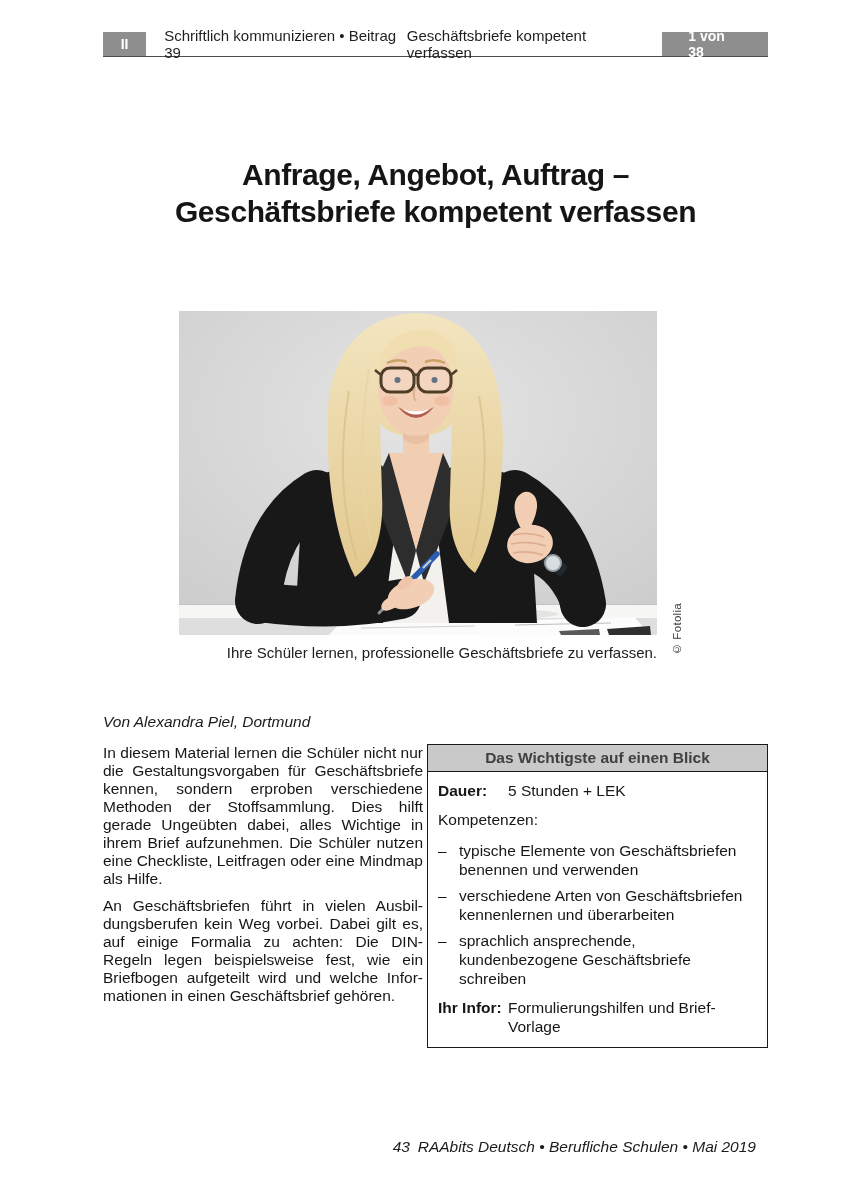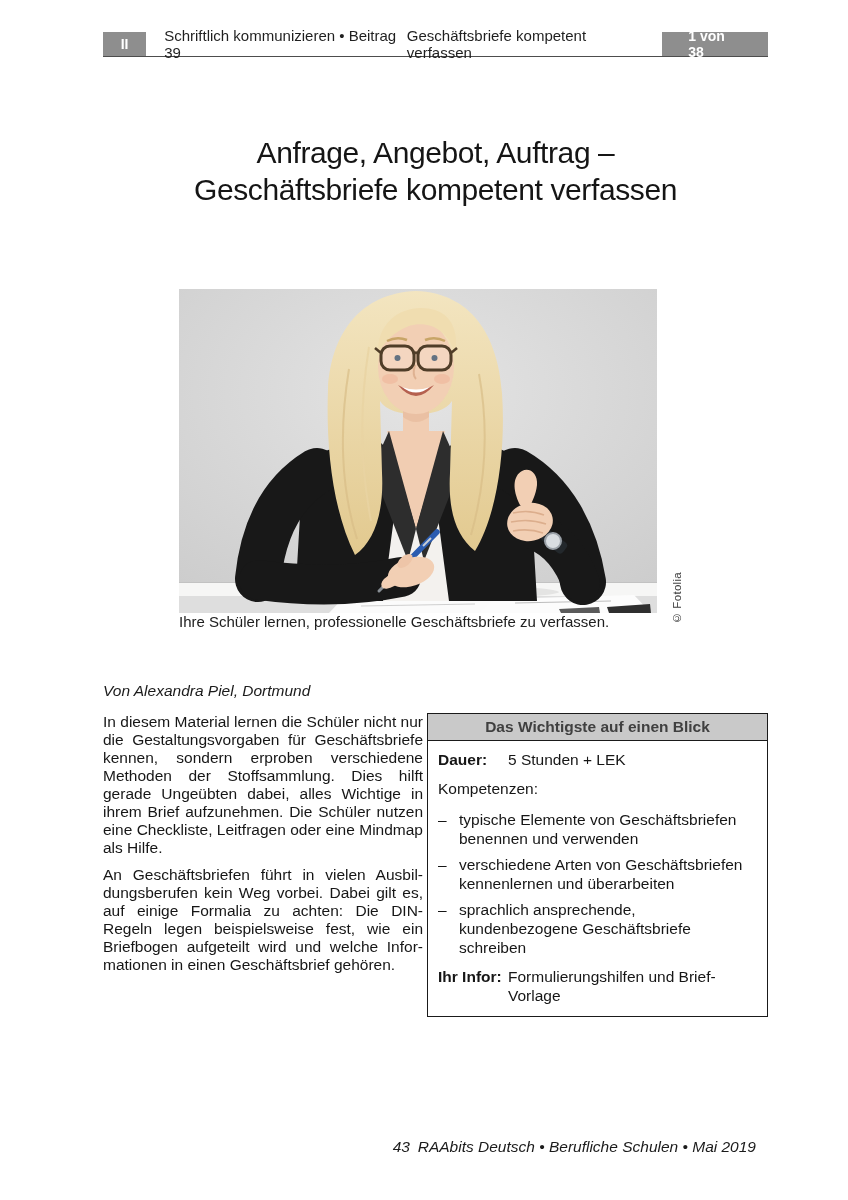--- a/index.html
+++ b/index.html
@@ -47,23 +47,23 @@
   .header-doctitle {
     font-size: 15px;
     margin-right: 9px;
     display: flex;
     align-items: center;
     color: #1f1f1f;
   }
 
   
   .main-title {
-    margin-top: 77px;
+    margin-top: 99px;
     text-align: center;
-    font-weight: normal;
+    font-weight: bold;
     font-size: 30px;
     line-height: 37px;
     letter-spacing: -0.4px;
     color: #151515;
   }
 
   
   .figure {
     margin-top: 81px;
     margin-left: 76px;
@@ -79,21 +79,22 @@
     position: absolute;
     right: -26px;
     bottom: 6px;
     writing-mode: vertical-rl;
     transform: rotate(180deg);
     font-size: 11.5px;
     color: #3c3c3c;
     letter-spacing: 0.3px;
   }
   .caption {
-    text-align: left;
+    margin-top: 9px;
+    text-align: right;
     font-size: 15px;
     color: #202020;
   }
 
   
   .author {
     margin-top: 52px;
     font-style: italic;
     font-size: 15.5px;
     color: #1b1b1b;

